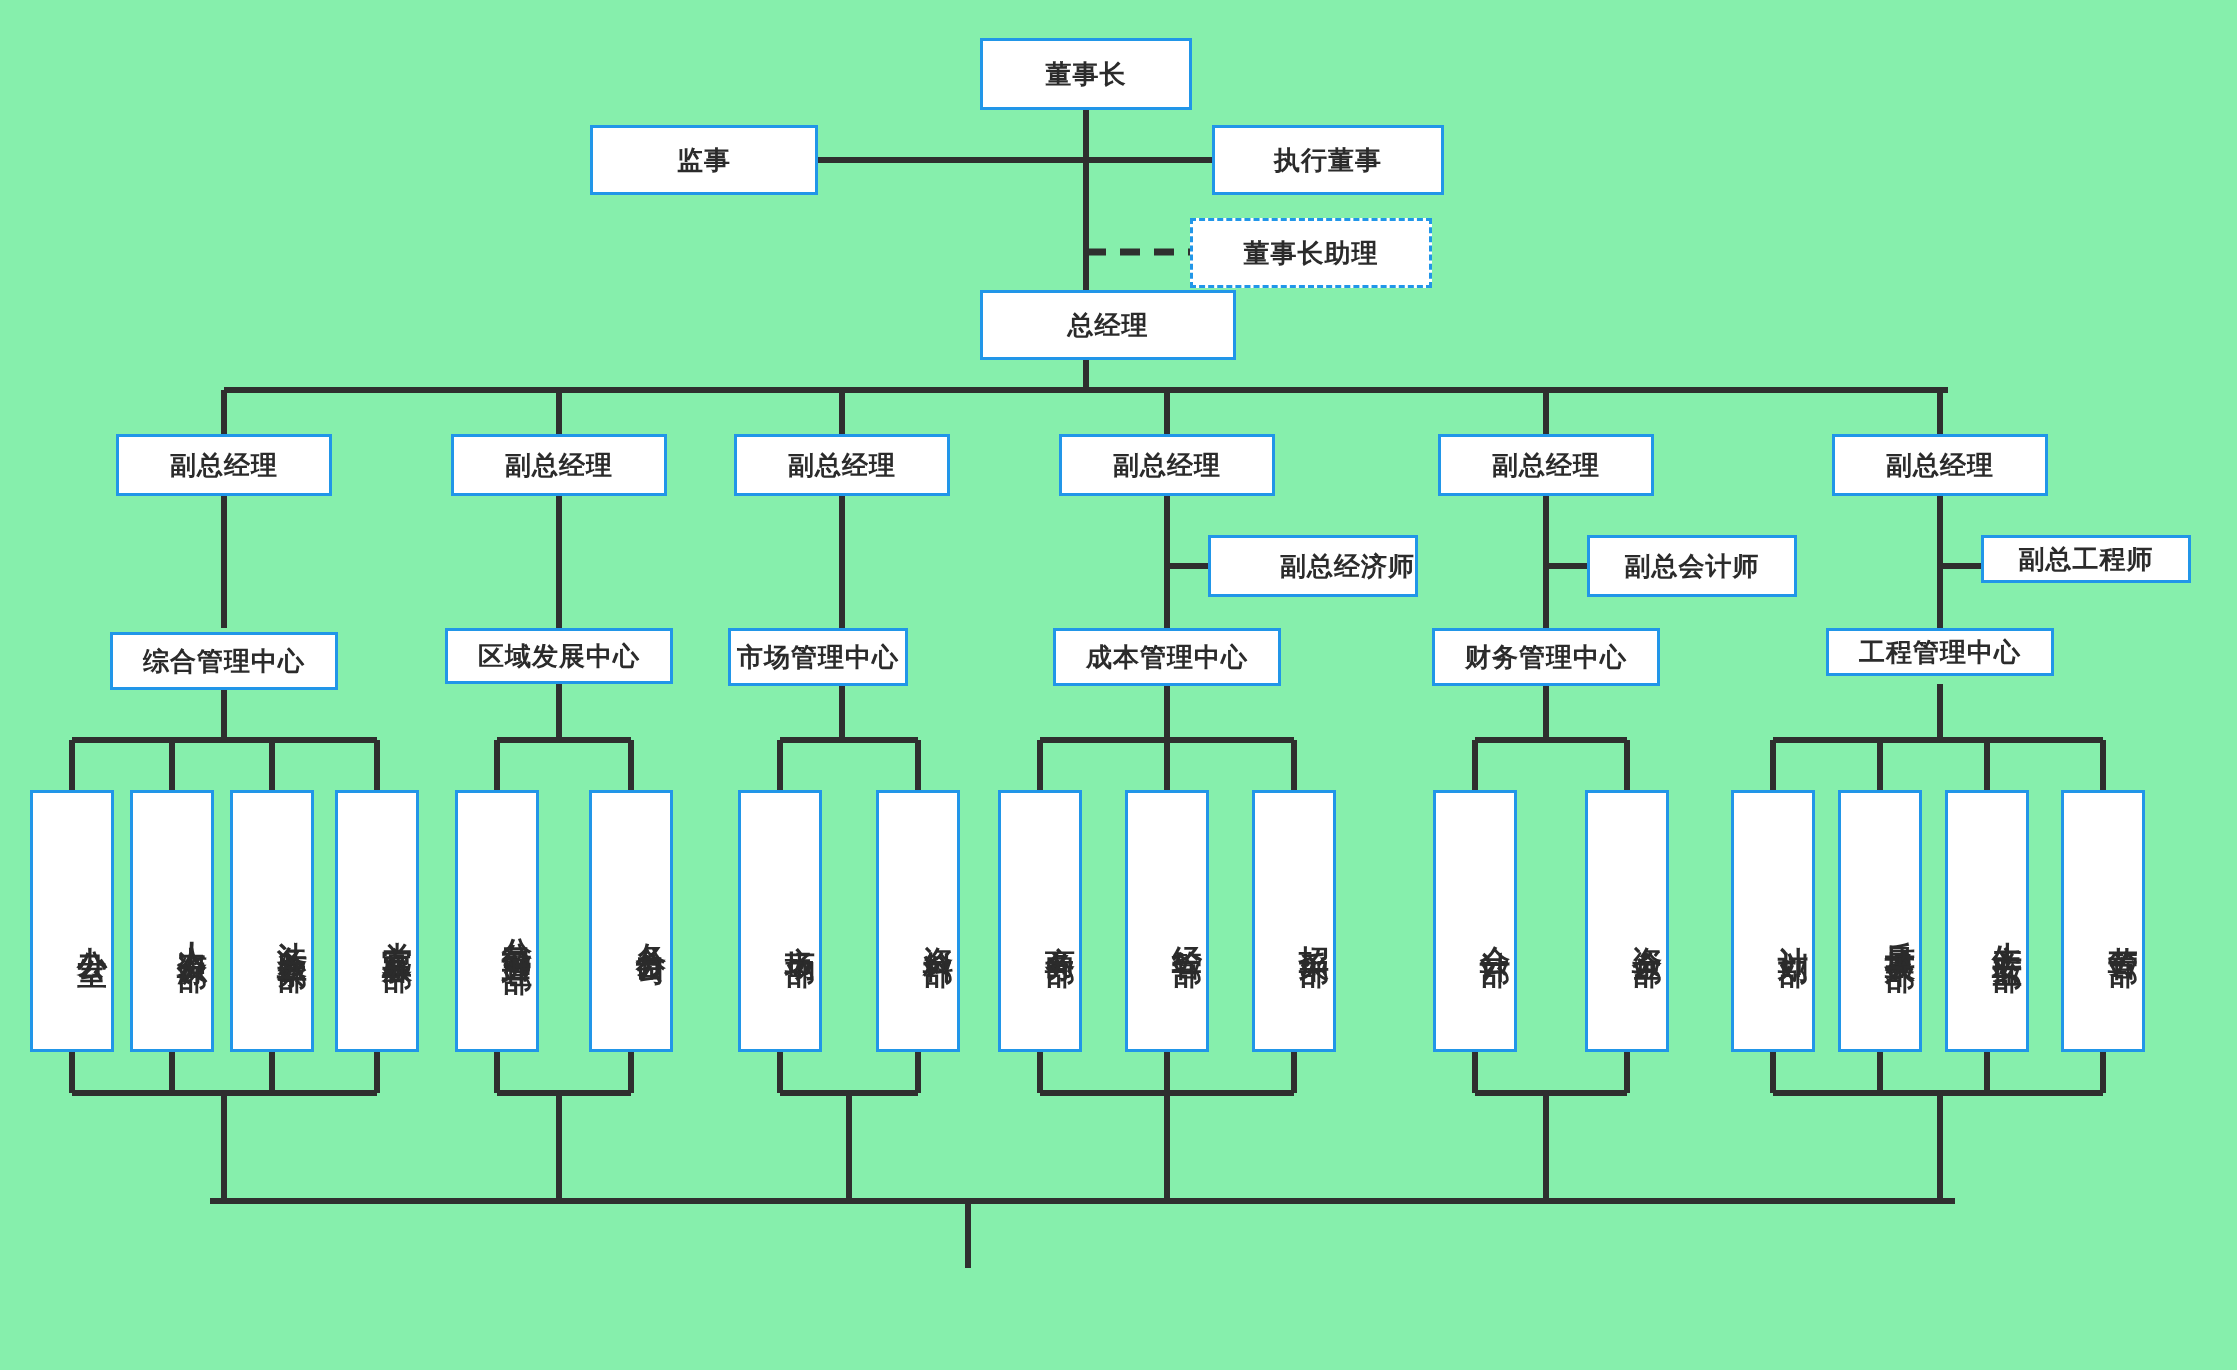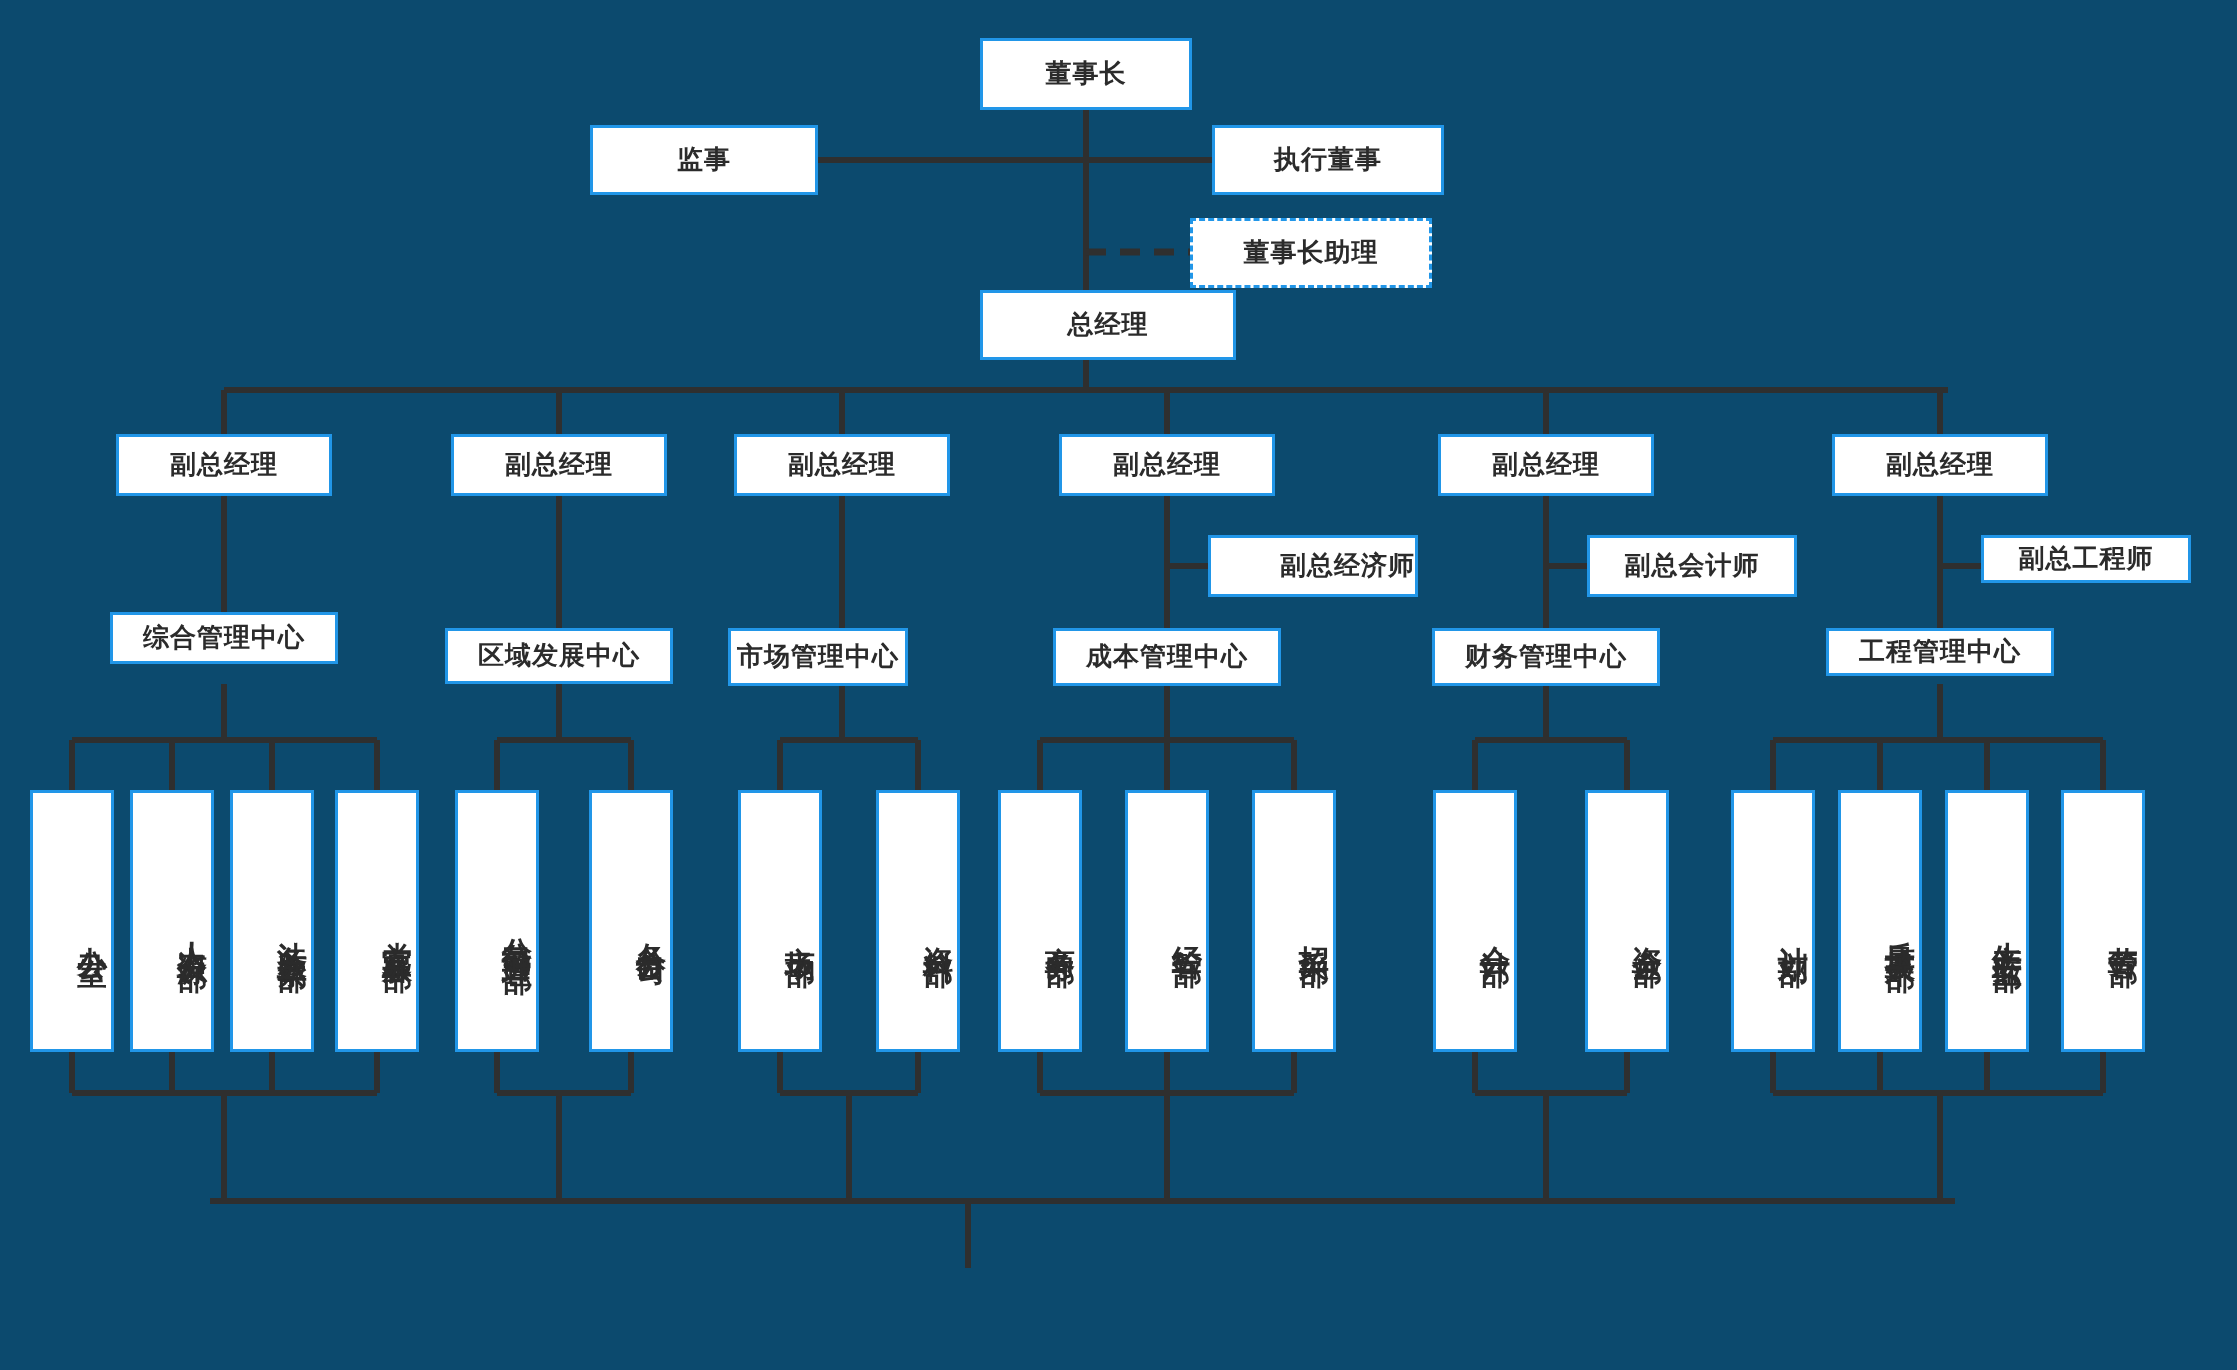--- a/index.html
+++ b/index.html
@@ -7,22 +7,21 @@
     width: 2237px;
     height: 1370px;
     background: #ffffff;
     font-family: "Liberation Sans", "DejaVu Sans", sans-serif;
     overflow: hidden;
   }
   #chart {
     position: relative;
     width: 2237px;
     height: 1370px;
-    background: #0c4a6e;
-    font-family: Liberation Serif, serif;
+    background: #86efac;
   }
   #wires {
     position: absolute;
     left: 0; top: 0;
     width: 2237px;
     height: 1370px;
     pointer-events: none;
   }
   .node {
     position: absolute;
@@ -210,21 +209,21 @@
   <div class="node h-node" style="left:1208px; top:535px; width:210px; height:62px;justify-content:flex-end;">
     <span class="lbl">副总经济师</span>
   </div>
   <div class="node h-node" style="left:1587px; top:535px; width:210px; height:62px;">
     <span class="lbl">副总会计师</span>
   </div>
   <div class="node h-node" style="left:1981px; top:535px; width:210px; height:48px;">
     <span class="lbl">副总工程师</span>
   </div>
 
-  <div class="node h-node" style="left:110px; top:612px; width:228px; height:52px;">
+  <div class="node h-node" style="left:110px; top:632px; width:228px; height:58px;">
     <span class="lbl">综合管理中心</span>
   </div>
   <div class="node h-node" style="left:445px; top:628px; width:228px; height:56px;">
     <span class="lbl">区域发展中心</span>
   </div>
   <div class="node h-node" style="left:728px; top:628px; width:180px; height:58px;">
     <span class="lbl">市场管理中心</span>
   </div>
   <div class="node h-node" style="left:1053px; top:628px; width:228px; height:58px;">
     <span class="lbl">成本管理中心</span>

